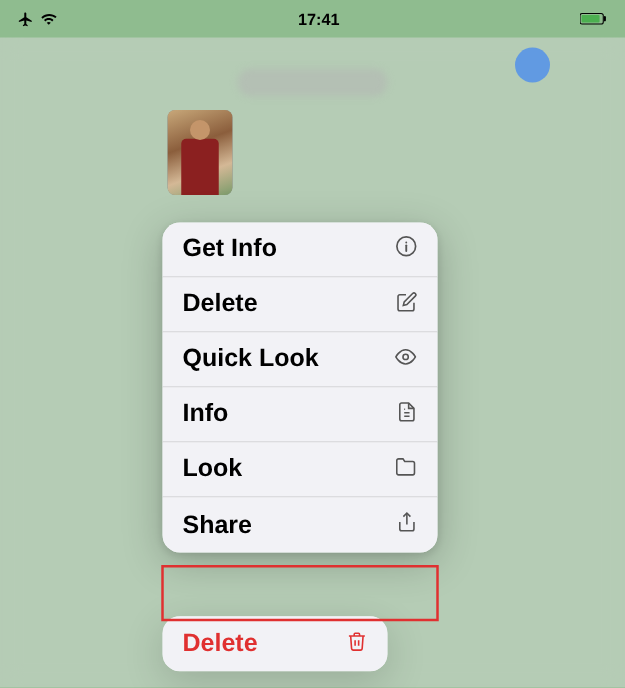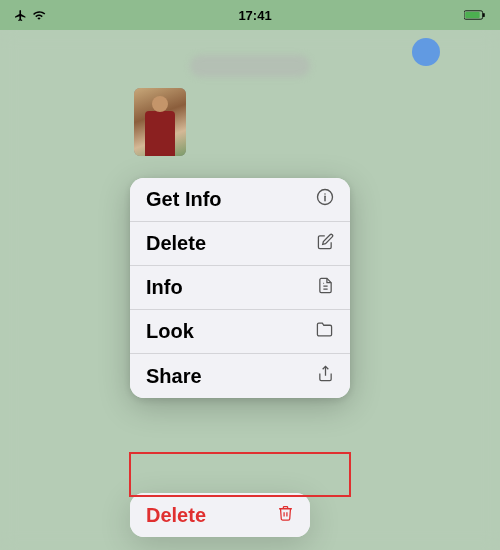--- a/index.html
+++ b/index.html
@@ -237,20 +237,29 @@
     <span class="menu-item-label">Delete</span>
     <span class="menu-item-icon">
       <svg width="17" height="17" viewBox="0 0 24 24" fill="none" stroke="#555" stroke-width="1.8">
         <path d="M11 4H4a2 2 0 0 0-2 2v14a2 2 0 0 0 2 2h14a2 2 0 0 0 2-2v-7"></path>
         <path d="M18.5 2.5a2.121 2.121 0 0 1 3 3L12 15l-4 1 1-4 9.5-9.5z"></path>
       </svg>
     </span>
   </div>
 
 
+  <div class="menu-item">
+    <span class="menu-item-label">Quick Look</span>
+    <span class="menu-item-icon">
+      <svg width="19" height="17" viewBox="0 0 24 24" fill="none" stroke="#555" stroke-width="1.8">
+        <path d="M1 12s4-8 11-8 11 8 11 8-4 8-11 8-11-8-11-8z"></path>
+        <circle cx="12" cy="12" r="3"></circle>
+      </svg>
+    </span>
+  </div>
 
 
   <div class="menu-item">
     <span class="menu-item-label">Info</span>
     <span class="menu-item-icon">
       <svg width="17" height="17" viewBox="0 0 24 24" fill="none" stroke="#555" stroke-width="1.8">
         <path d="M14 2H6a2 2 0 0 0-2 2v16a2 2 0 0 0 2 2h12a2 2 0 0 0 2-2V8z"></path>
         <polyline points="14 2 14 8 20 8"></polyline>
         <line x1="9" y1="13" x2="15" y2="13"></line>
         <line x1="9" y1="17" x2="15" y2="17"></line>

